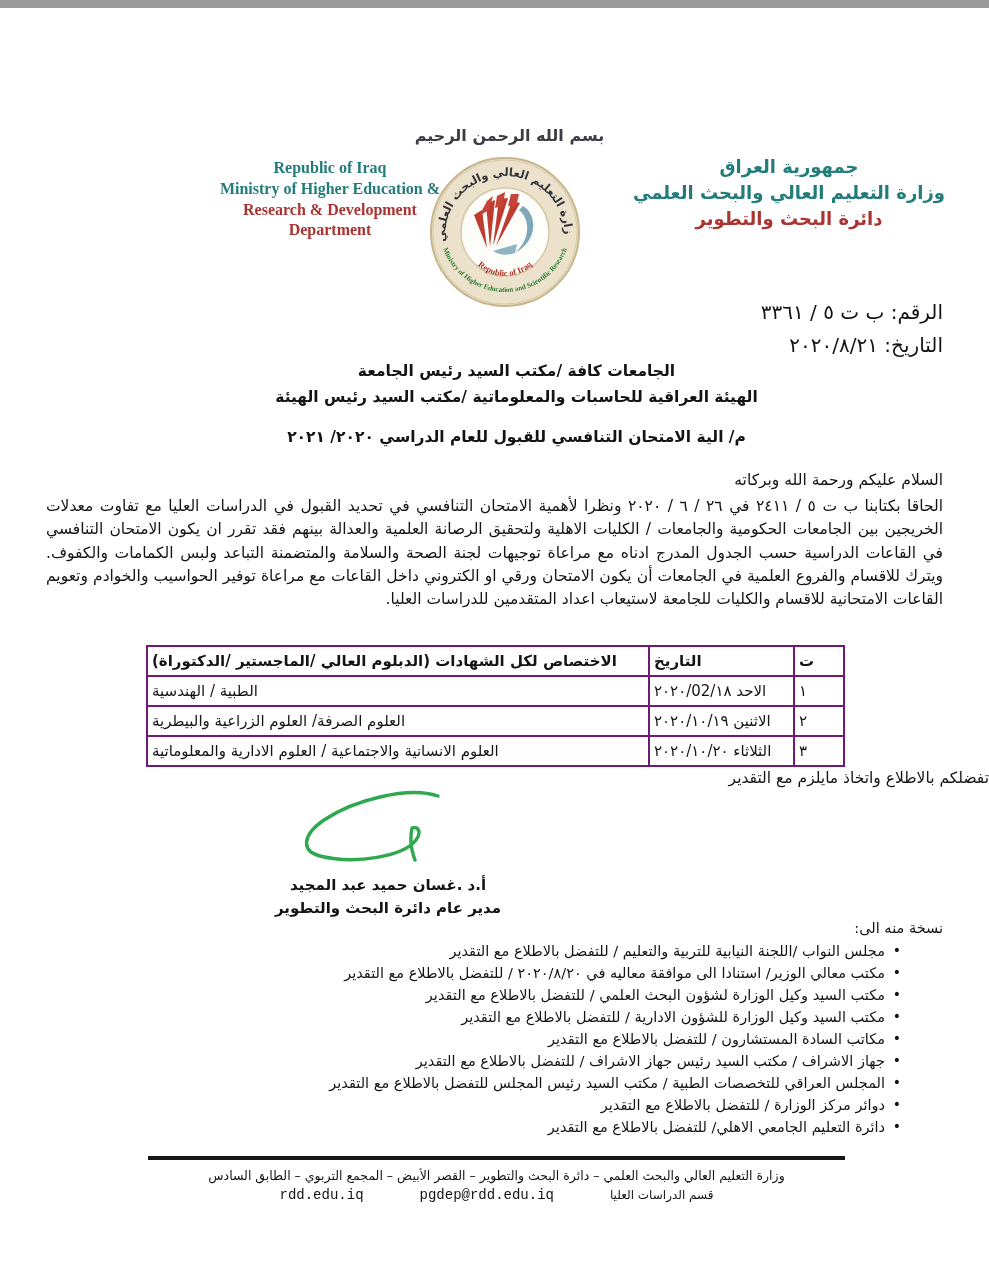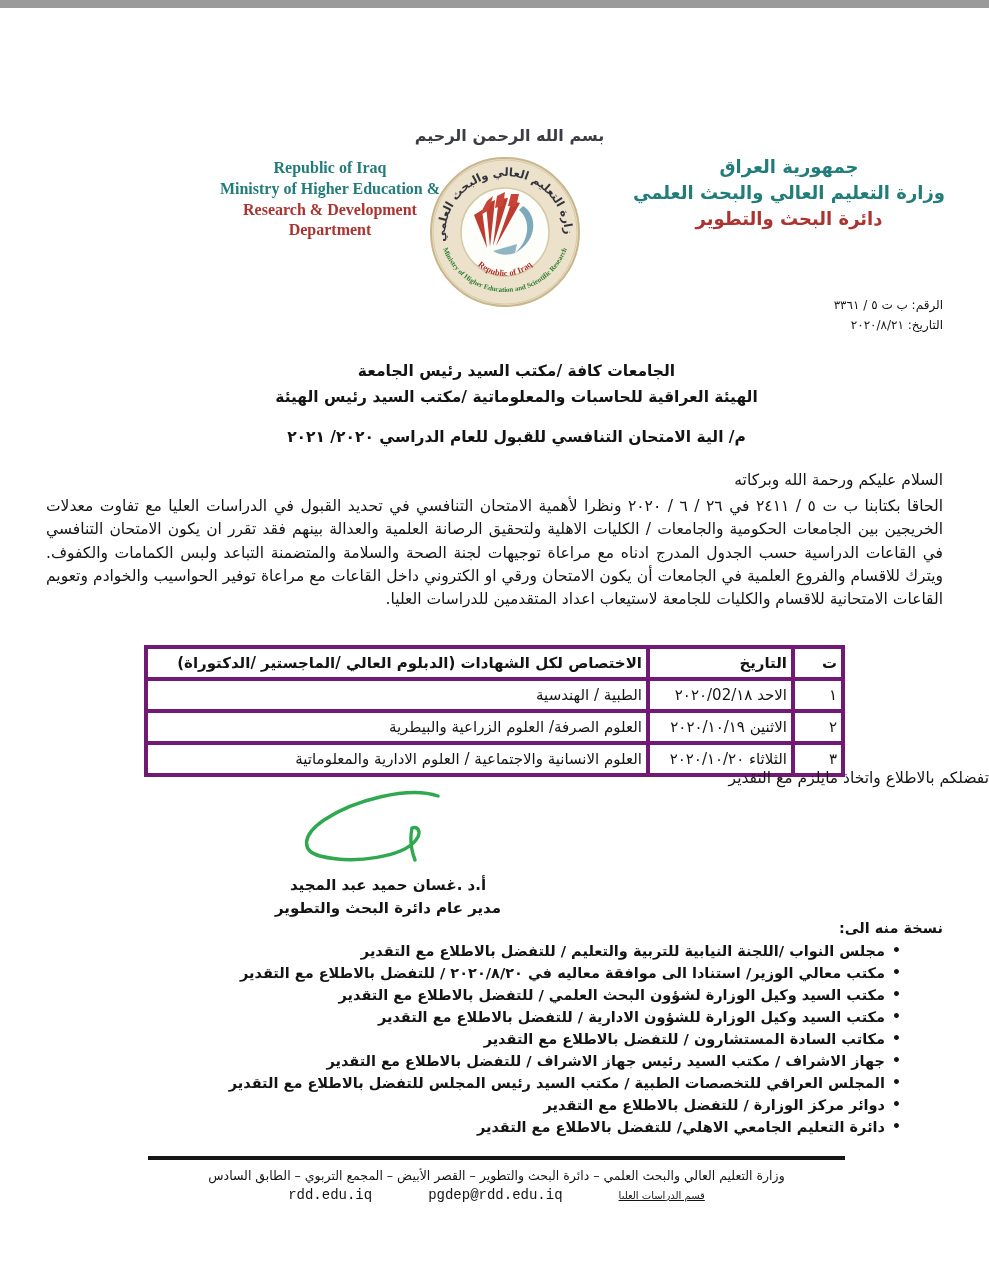--- a/index.html
+++ b/index.html
@@ -31,21 +31,21 @@
     position:absolute;top:150px;left:150px;width:360px;text-align:center;
     font-family:"Liberation Serif",serif;font-weight:bold;font-size:16px;line-height:1.3;
     direction:ltr;
   }
   .header-en .t{color:var(--teal);}
   .header-en .r{color:var(--red);}
   .logo-wrap{position:absolute;top:144px;left:427px;width:156px;height:156px;}
   
   .ref{
     position:absolute;top:288px;right:46px;text-align:right;
-    font-size:12px;line-height:1.65;
+    font-size:20px;line-height:1.65;
   }
   
   .addressees{
     position:absolute;top:350px;left:0;right:0;text-align:center;
     transform:translateX(22px);
     font-weight:bold;font-size:15.5px;line-height:1.7;
   }
   .subject{
     position:absolute;top:420px;left:0;right:0;text-align:center;
     transform:translateX(22px);
@@ -56,48 +56,48 @@
   .body-par{
     position:absolute;top:487px;right:46px;left:46px;
     font-size:15.5px;line-height:1.5;text-align:justify;margin:0;
   }
   
   table.exam{
     position:absolute;top:637px;right:144px;width:697px;
     border-collapse:collapse;table-layout:fixed;
   }
   table.exam th,table.exam td{
-    border:4px solid #701a75;text-align:right;vertical-align:middle;
+    border:2px solid #701a75;text-align:left;vertical-align:middle;
     font-size:15px;padding:2px 4px;height:24px;
   }
   table.exam th{font-weight:bold;}
   col.c-idx{width:50px;} col.c-date{width:145px;} col.c-spec{width:502px;}
   
   .closing{position:absolute;top:761px;left:0;right:0;text-align:right;font-size:15.5px;}
   .sig-svg{position:absolute;top:780px;left:268px;}
   .sig-block{
     position:absolute;top:866px;left:238px;width:300px;text-align:center;
     font-size:15px;line-height:1.55;font-weight:bold;
   }
   
-  .cc{position:absolute;top:912px;right:46px;left:46px;font-size:14.5px;font-weight:bold;}
+  .cc{position:absolute;top:912px;right:46px;left:46px;font-size:14.5px;}
   .cc-heading{margin:0 0 4px 0;}
   .cc-list{margin:0;padding:0 42px 0 0;list-style:none;}
   .cc-list li{position:relative;line-height:1.52;padding-right:16px;}
   .cc-list li::before{content:"•";position:absolute;right:0;top:0;font-size:14px;}
   
   .footer{position:absolute;top:1148px;right:144px;width:697px;text-align:center;}
   .footer-divider{height:4px;background:#161616;margin-bottom:8px;}
   .footer-address{font-size:12.5px;}
   .footer-links{
     direction:ltr;display:flex;justify-content:center;align-items:baseline;gap:56px;
     margin-top:4px;font-size:13.5px;
   }
   .footer-links .mono{font-family:"Liberation Mono","DejaVu Sans Mono",monospace;font-size:14px;}
-  .footer-links .dept{font-size:10px;font-family:"DejaVu Sans",sans-serif;text-decoration:underline;}
+  .footer-links .dept{font-size:12px;font-family:"DejaVu Sans",sans-serif;}
 </style>
 </head>
 <body>
 
 <div id="page">
 
   <div class="bismillah">بسم الله الرحمن الرحيم</div>
 
   <div class="header-ar">
     <div class="t">جمهورية العراق</div>

